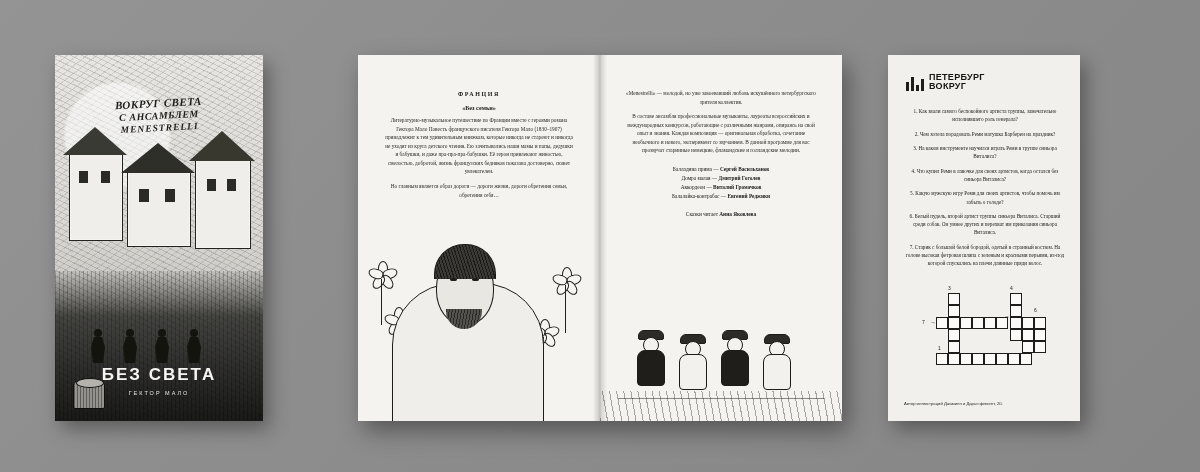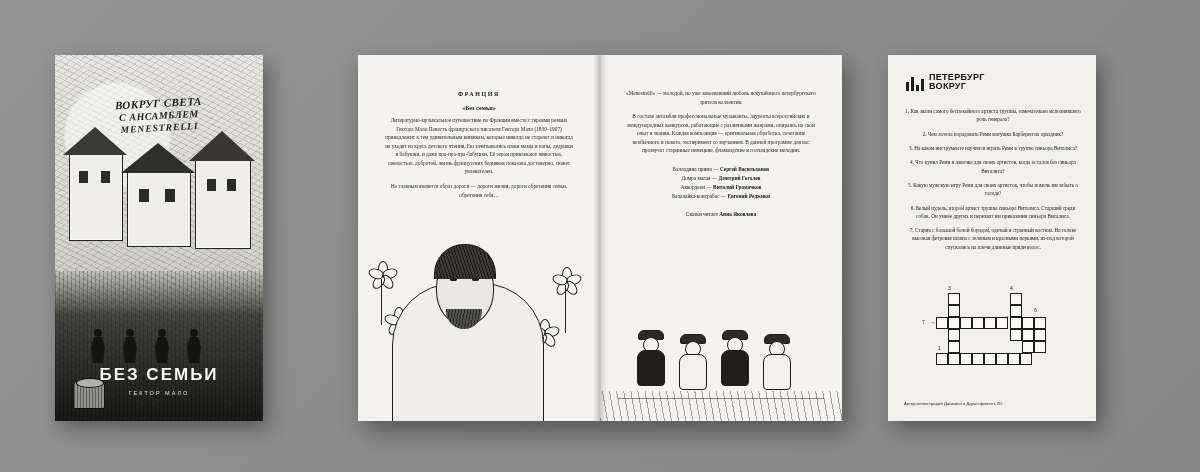--- a/index.html
+++ b/index.html
@@ -334,21 +334,21 @@
     left: 0; right: 0; bottom: 0;
     height: 30px;
     background: repeating-linear-gradient(80deg, rgba(28,28,24,0.5) 0 1px, rgba(0,0,0,0) 1px 7px);
     opacity: 0.75;
   }
 
   
   #back {
     left: 888px;
     top: 55px;
-    width: 208px;
+    width: 192px;
     height: 366px;
     background: #f1f0ed;
     overflow: hidden;
   }
   .logo-row {
     position: absolute;
     left: 18px;
     top: 18px;
     display: flex;
     align-items: center;
@@ -467,21 +467,21 @@
           <span class="head"></span>
           <span class="body"></span>
         </div>
       <div class="musician" style="left:132px;">
           <span class="head"></span>
           <span class="body"></span>
         </div>
       <div class="stump"></div>
     </div>
 
-    <div class="cover-title">БЕЗ СЕМЬИ</div>
+    <div class="cover-title">БЕЗ СВЕТА</div>
     <div class="cover-sub">ГЕКТОР МАЛО</div>
   </div>
 
   <div class="paper" id="spread">
 
     <div class="page left">
       <div class="head-label">ФРАНЦИЯ</div>
       <div class="sub-title">«Без семьи»</div>
       <div class="body-col">
         <p>Литературно-музыкальное путешествие по Франции вместе с героями романа Гектора Мало Повесть французского писателя Гектора Мало (1830–1907) принадлежит к тем удивительным книжкам, которые никогда не стареют и никогда не уходят из круга детского чтения. Ею зачитывались наши мамы и папы, дедушки и бабушки, и даже пра-пра-пра-бабушки. Её герои привлекают живостью, смелостью, добротой, жизнь французских бедняков показана достоверно, сюжет увлекателен.</p>

